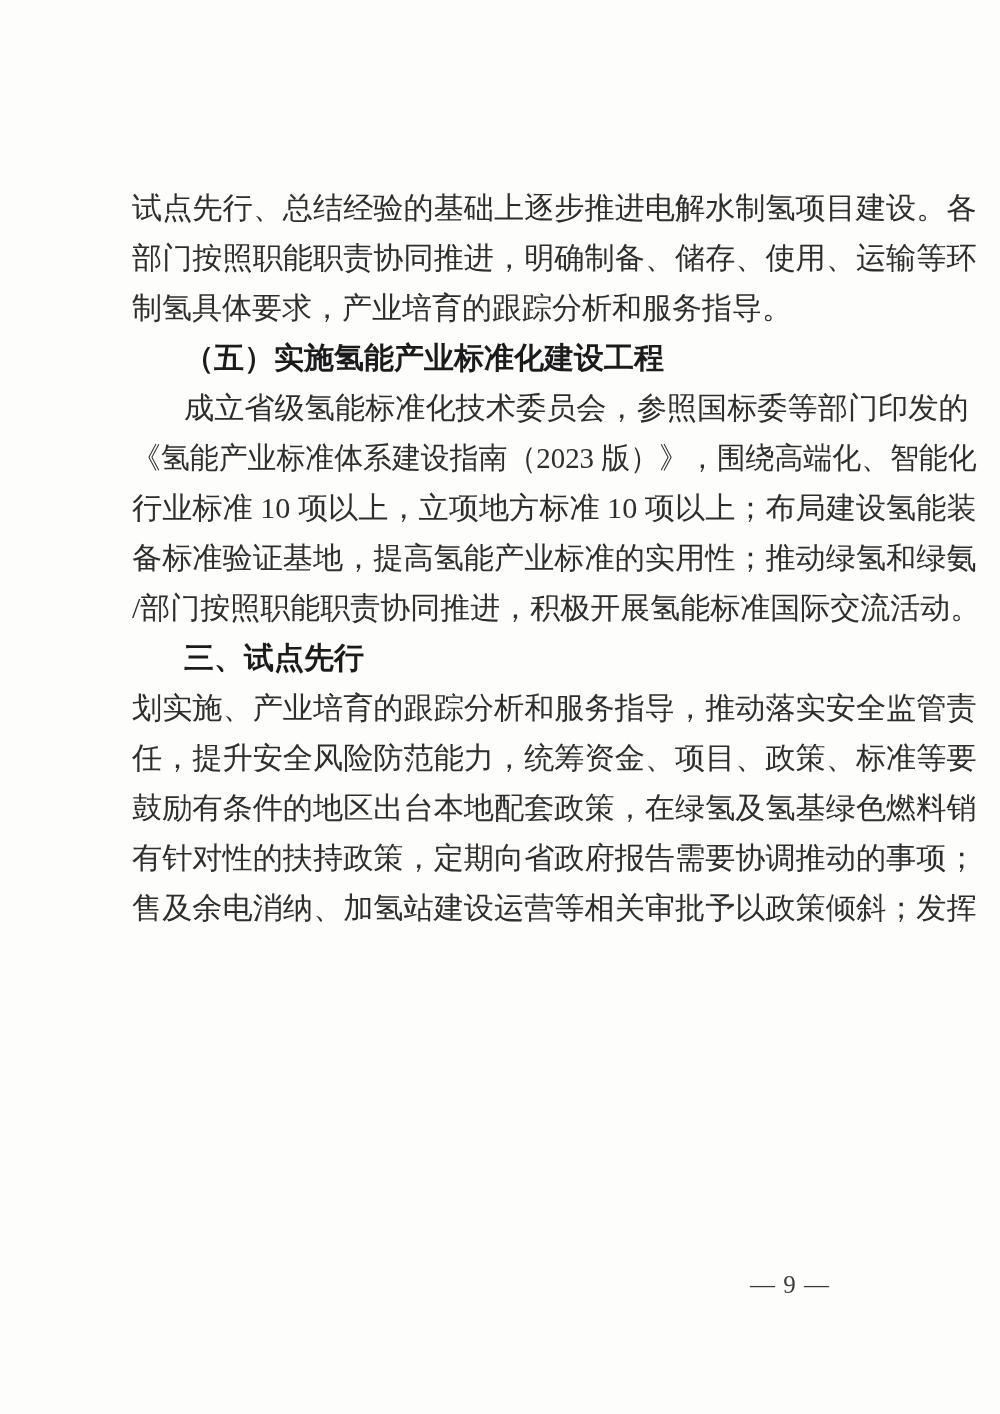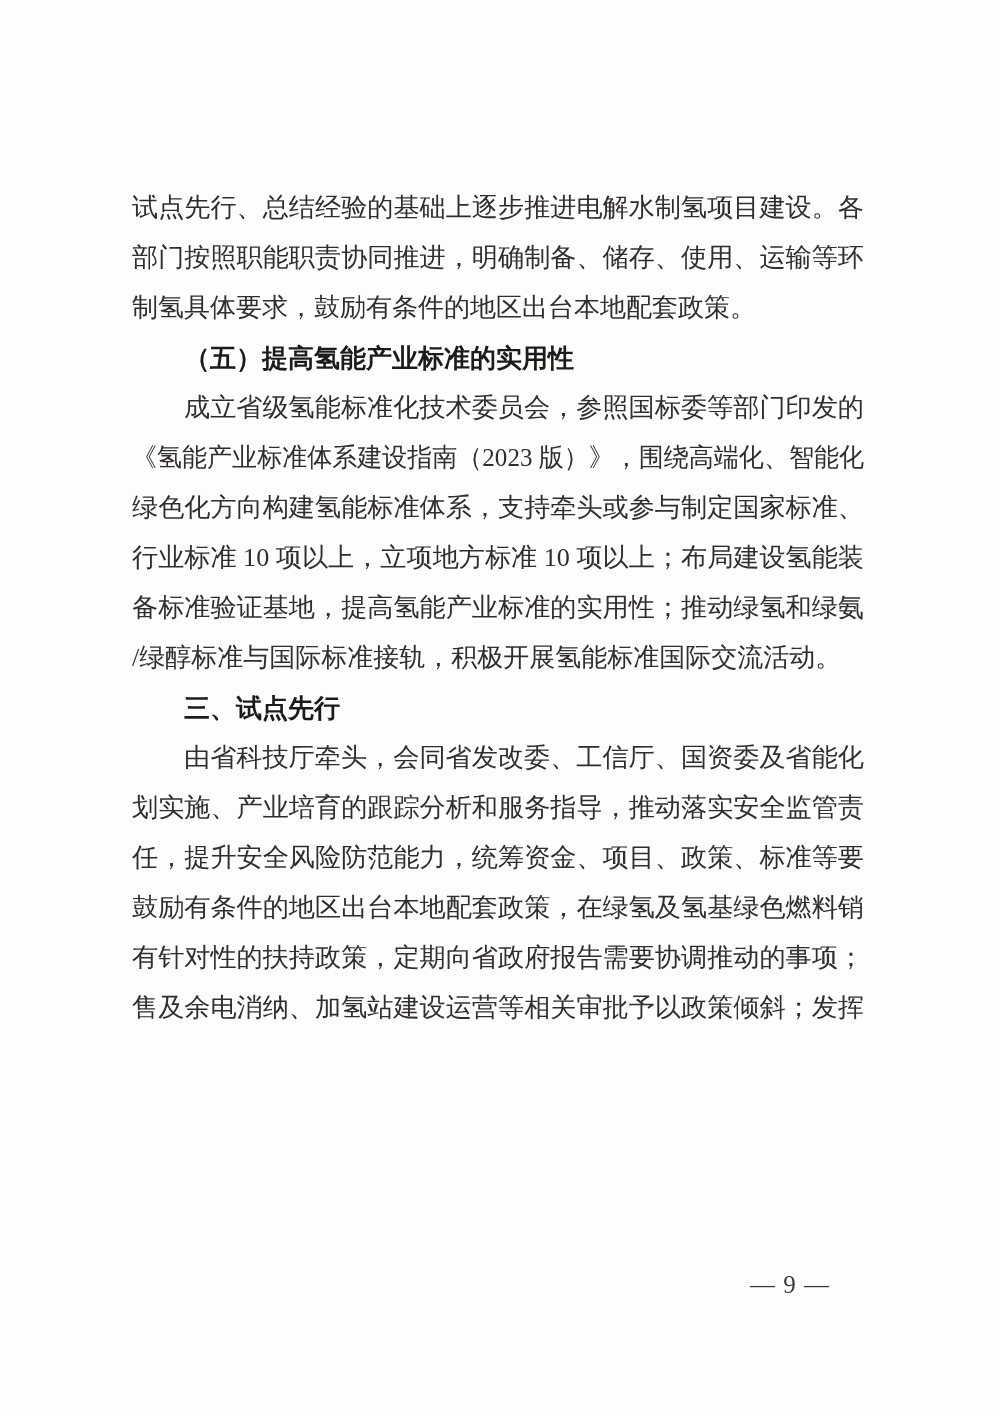--- a/index.html
+++ b/index.html
@@ -13,21 +13,21 @@
     height: 1414px;
     background: #fdfdfc;
     overflow: hidden;
     font-family: "Liberation Serif", serif;
   }
   .text-block {
     position: absolute;
     left: 132px;
     top: 183px;
     width: 732px;
-    font-size: 26px;
+    font-size: 30px;
     color: #2f2e2c;
   }
   .line {
     height: 50px;
     line-height: 50px;
     white-space: nowrap;
     overflow: visible;
   }
   .line-text {
     display: inline-block;
@@ -54,30 +54,28 @@
     font-family: "Liberation Serif", serif;
   }
 </style>
 </head>
 <body>
 
 <div class="page" style="background: rgb(253, 253, 252);">
   <div class="text-block" id="lines" style="color: rgb(47, 46, 44);">
       <div class="line"><span class="line-text" style="transform: scaleX(1.00549);">试点先行、总结经验的基础上逐步推进电解水制氢项目建设。各</span></div>
       <div class="line"><span class="line-text" style="transform: scaleX(1.00549);">部门按照职能职责协同推进，明确制备、储存、使用、运输等环</span></div>
-      <div class="line"><span class="line-text">制氢具体要求，鼓励有条件的地区出台本地配套政策。</span></div>
-      <div class="line heading indent"><span class="line-text">（五）提高氢能产业标准的实用性</span></div>
+      <div class="line"><span class="line-text">制氢具体要求，产业培育的跟踪分析和服务指导。</span></div>
+      <div class="line heading indent"><span class="line-text">（五）实施氢能产业标准化建设工程</span></div>
       <div class="line indent"><span class="line-text" style="transform: scaleX(1.00592);">成立省级氢能标准化技术委员会，参照国标委等部门印发的</span></div>
       <div class="line"><span class="line-text" style="transform: scaleX(0.962525);">《氢能产业标准体系建设指南（2023 版）》，围绕高端化、智能化</span></div>
-      <div class="line"><span class="line-text" style="transform: scaleX(1.00549);">绿色化方向构建氢能标准体系，支持牵头或参与制定国家标准、</span></div>
       <div class="line"><span class="line-text" style="transform: scaleX(1.00549);">行业标准 10 项以上，立项地方标准 10 项以上；布局建设氢能装</span></div>
       <div class="line"><span class="line-text" style="transform: scaleX(1.00549);">备标准验证基地，提高氢能产业标准的实用性；推动绿氢和绿氨</span></div>
-      <div class="line"><span class="line-text">/绿醇标准与国际标准接轨，积极开展氢能标准国际交流活动。</span></div>
+      <div class="line"><span class="line-text">/部门按照职能职责协同推进，积极开展氢能标准国际交流活动。</span></div>
       <div class="line heading indent"><span class="line-text">三、试点先行</span></div>
-      <div class="line indent"><span class="line-text" style="transform: scaleX(1.00592);">由省科技厅牵头，会同省发改委、工信厅、国资委及省能化</span></div>
       <div class="line"><span class="line-text" style="transform: scaleX(1.00549);">划实施、产业培育的跟踪分析和服务指导，推动落实安全监管责</span></div>
       <div class="line"><span class="line-text" style="transform: scaleX(1.00549);">任，提升安全风险防范能力，统筹资金、项目、政策、标准等要</span></div>
       <div class="line"><span class="line-text" style="transform: scaleX(1.00549);">鼓励有条件的地区出台本地配套政策，在绿氢及氢基绿色燃料销</span></div>
       <div class="line"><span class="line-text" style="transform: scaleX(1.00549);">有针对性的扶持政策，定期向省政府报告需要协调推动的事项；</span></div>
       <div class="line"><span class="line-text" style="transform: scaleX(1.00549);">售及余电消纳、加氢站建设运营等相关审批予以政策倾斜；发挥</span></div>
     </div>
   <div class="footer">— 9 —</div>
 </div>
 
 </body></html>

